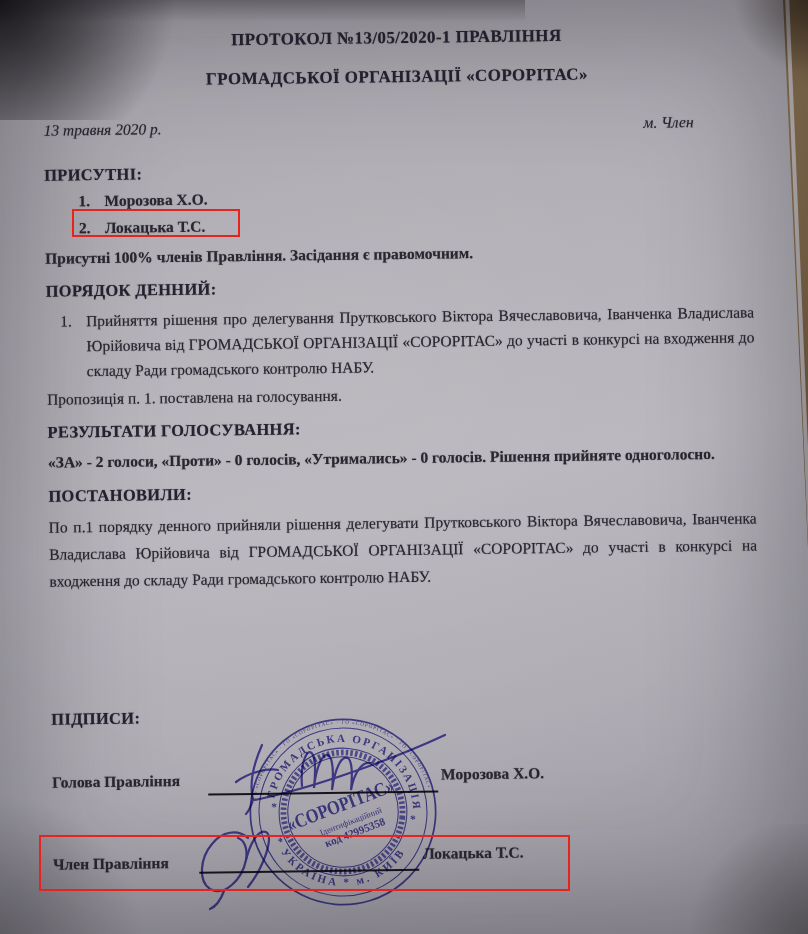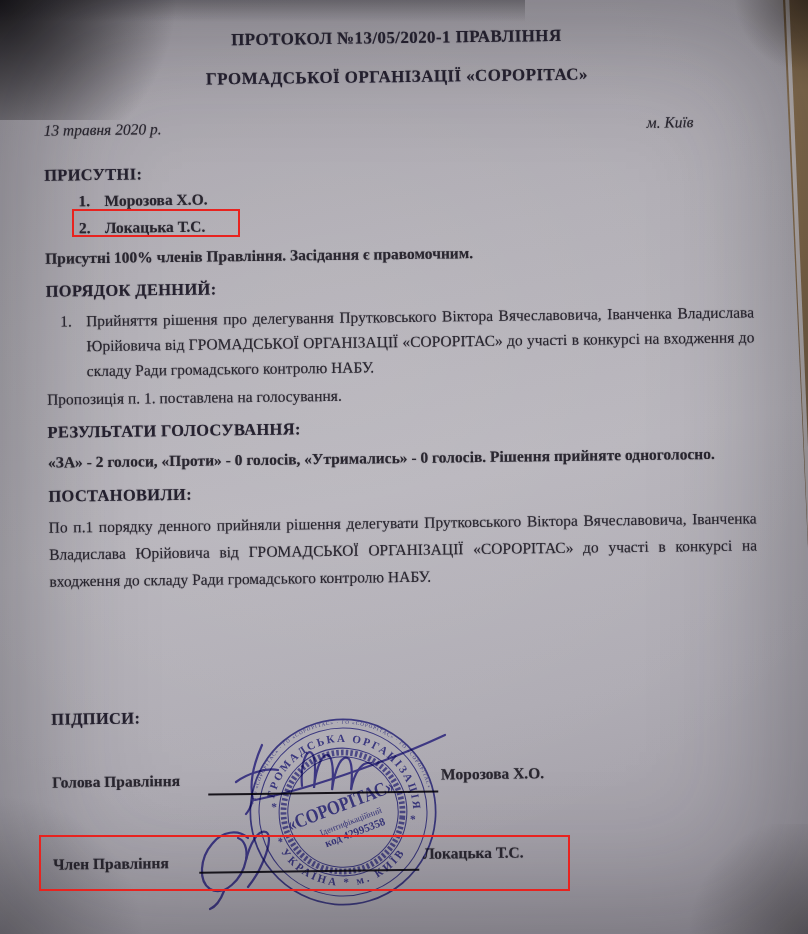--- a/index.html
+++ b/index.html
@@ -83,21 +83,21 @@
 
   <div class="table-wedge"></div>
   <div class="paper-edge"></div>
 
   <div class="doc">
     <div class="title">ПРОТОКОЛ №13/05/2020-1 ПРАВЛІННЯ</div>
     <div class="title title2">ГРОМАДСЬКОЇ ОРГАНІЗАЦІЇ «СОРОРІТАС»</div>
 
     <div class="date-row">
       <span class="date">13 травня 2020 р.</span>
-      <span class="city">м. Київ</span>
+      <span class="city">м. Член</span>
     </div>
 
     <div class="h present-h">ПРИСУТНІ:</div>
     <div class="present-row">
       <span class="num">1.</span>
       <span>Морозова Х.О.</span>
     </div>
     <div class="present-row">
       <span class="num">2.</span>
       <span>Локацька Т.С.</span>

